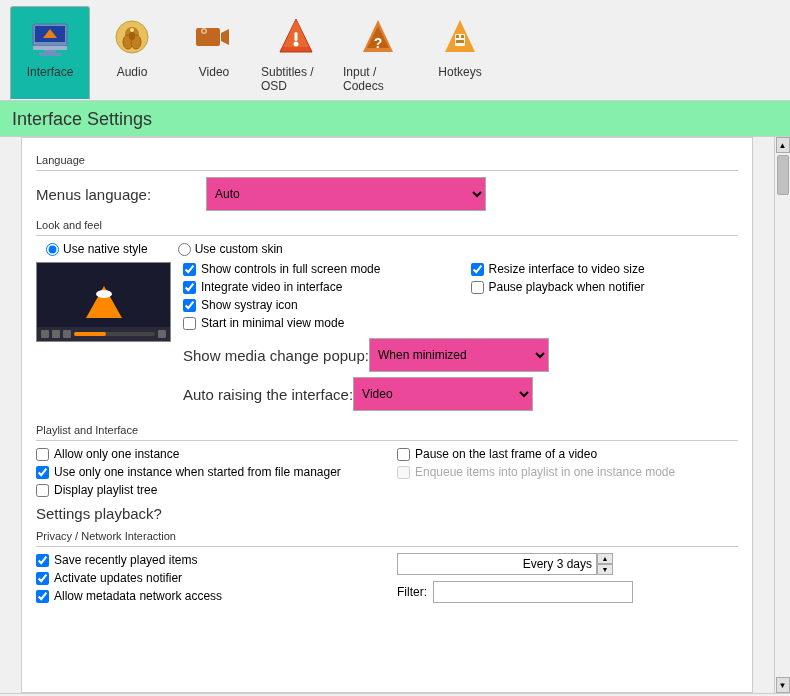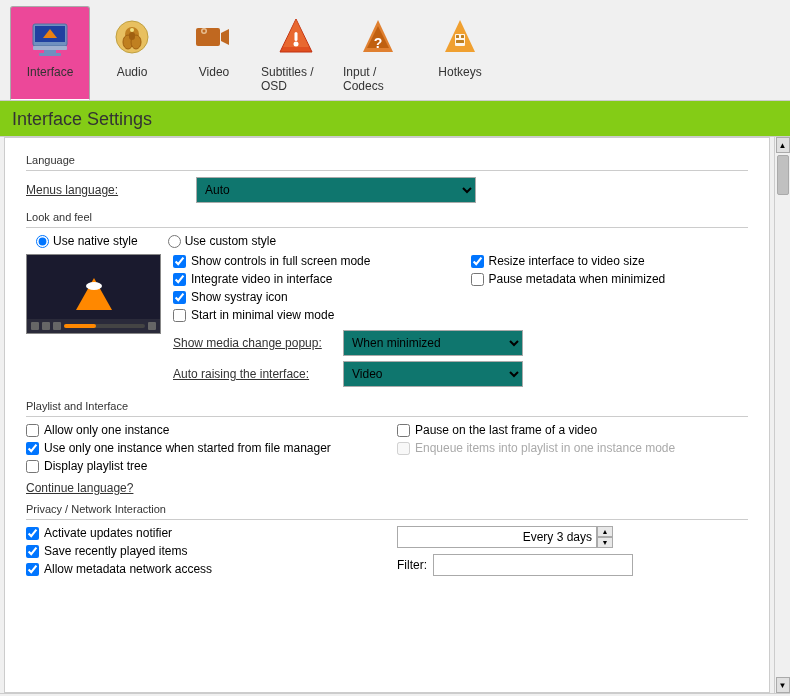--- a/index.html
+++ b/index.html
@@ -26,21 +26,21 @@
       width: 80px;
       padding: 6px 4px 6px 4px;
       cursor: pointer;
       border: 1px solid transparent;
       margin-right: 2px;
       border-radius: 3px 3px 0 0;
       background: transparent;
       font-size: 12px;
     }
     .nav-item.active {
-      background: #ec4899;
+      background: #14b8a6;
       border: 1px solid #aaa;
       border-bottom: 1px solid #fff;
     }
     .nav-item .nav-icon {
       width: 48px;
       height: 48px;
       margin-bottom: 4px;
       display: flex;
       align-items: center;
       justify-content: center;
@@ -50,37 +50,37 @@
       font-size: 12px;
       color: #333;
     }
 
     
     .page-title {
       font-size: 18px;
       font-weight: normal;
       padding: 8px 12px 6px 12px;
       border-bottom: 1px solid #ccc;
-      background: #84cc16;
+      background: #86efac;
       color: #333;
     }
 
     
     .main-content {
       display: flex;
       height: calc(696px - 100px - 40px);
       overflow: hidden;
     }
     .settings-panel {
       flex: 1;
       overflow-y: scroll;
-      padding: 8px 21px;
+      padding: 8px 14px;
       background: #fff;
       border: 1px solid #ccc;
-      margin: 0 4px;
+      margin: 0 21px;
     }
 
     
     .section-header {
       font-size: 11px;
       color: #333;
       margin: 8px 0 4px 0;
       font-weight: normal;
     }
 
@@ -92,35 +92,34 @@
     }
 
     
     .form-row {
       display: flex;
       align-items: center;
       margin-bottom: 5px;
     }
     .form-label {
       min-width: 170px;
-      font-size: 12px;
+      font-size: 15px;
       color: #333;
-      text-decoration: underline;
     }
     .form-control {
       flex: 1;
     }
 
     
     select {
       font-size: 12px;
       padding: 2px 4px;
       border: 1px solid #aaa;
-      background: #0f766e;
-      height: 26px;
+      background: #ec4899;
+      height: 34px;
     }
     select.wide {
       width: 280px;
     }
     select.medium {
       width: 180px;
     }
 
     
     .radio-group {
@@ -445,21 +444,21 @@
     <div class="section-header">Look and feel</div>
     <hr class="section-divider">
 
     <div class="radio-group">
       <label class="radio-item">
         <input type="radio" name="style" checked="" style="">
         <span>Use native style</span>
       </label>
       <label class="radio-item">
         <input type="radio" name="style" style="">
-        <span>Use custom style</span>
+        <span>Use custom skin</span>
       </label>
     </div>
 
     <div class="laf-content">
 
       <div class="preview-area">
         <div class="preview-inner">
           <div class="vlc-cone"></div>
         </div>
         <div class="preview-bar">
@@ -491,21 +490,21 @@
               <span>Start in minimal view mode</span>
             </label>
           </div>
           <div class="col-right">
             <label class="checkbox-row">
               <input type="checkbox" checked="" style="">
               <span>Resize interface to video size</span>
             </label>
             <label class="checkbox-row">
               <input type="checkbox" style="">
-              <span>Pause metadata when minimized</span>
+              <span>Pause playback when notifier</span>
             </label>
           </div>
         </div>
 
         <div class="form-row" style="margin-top:4px">
           <span class="form-label">Show media change popup:</span>
           <select class="medium">
             <option>Never</option>
             <option>Always</option>
             <option selected="">When minimized</option>
@@ -546,35 +545,35 @@
           <span>Pause on the last frame of a video</span>
         </label>
         <label class="checkbox-row disabled">
           <input type="checkbox" disabled="" style="">
           <span class="disabled-label">Enqueue items into playlist in one instance mode</span>
         </label>
       </div>
     </div>
 
     <div class="form-row" style="margin-top:4px">
-      <span class="form-label">Continue language?</span>
+      <span class="form-label">Settings playback?</span>
     </div>
 
     <div class="section-header" style="margin-top:8px">Privacy / Network Interaction</div>
     <hr class="section-divider">
 
     <div class="two-col">
       <div class="col-left">
         <label class="checkbox-row">
           <input type="checkbox" checked="" style="">
-          <span>Activate updates notifier</span>
+          <span>Save recently played items</span>
         </label>
         <label class="checkbox-row">
           <input type="checkbox" checked="" style="">
-          <span>Save recently played items</span>
+          <span>Activate updates notifier</span>
         </label>
         <label class="checkbox-row">
           <input type="checkbox" checked="" style="">
           <span>Allow metadata network access</span>
         </label>
       </div>
       <div class="col-right">
         <div class="form-row">
           <div class="spinbox">
             <input type="text" value="Every 3 days" style="width: 200px; text-align: right;">

